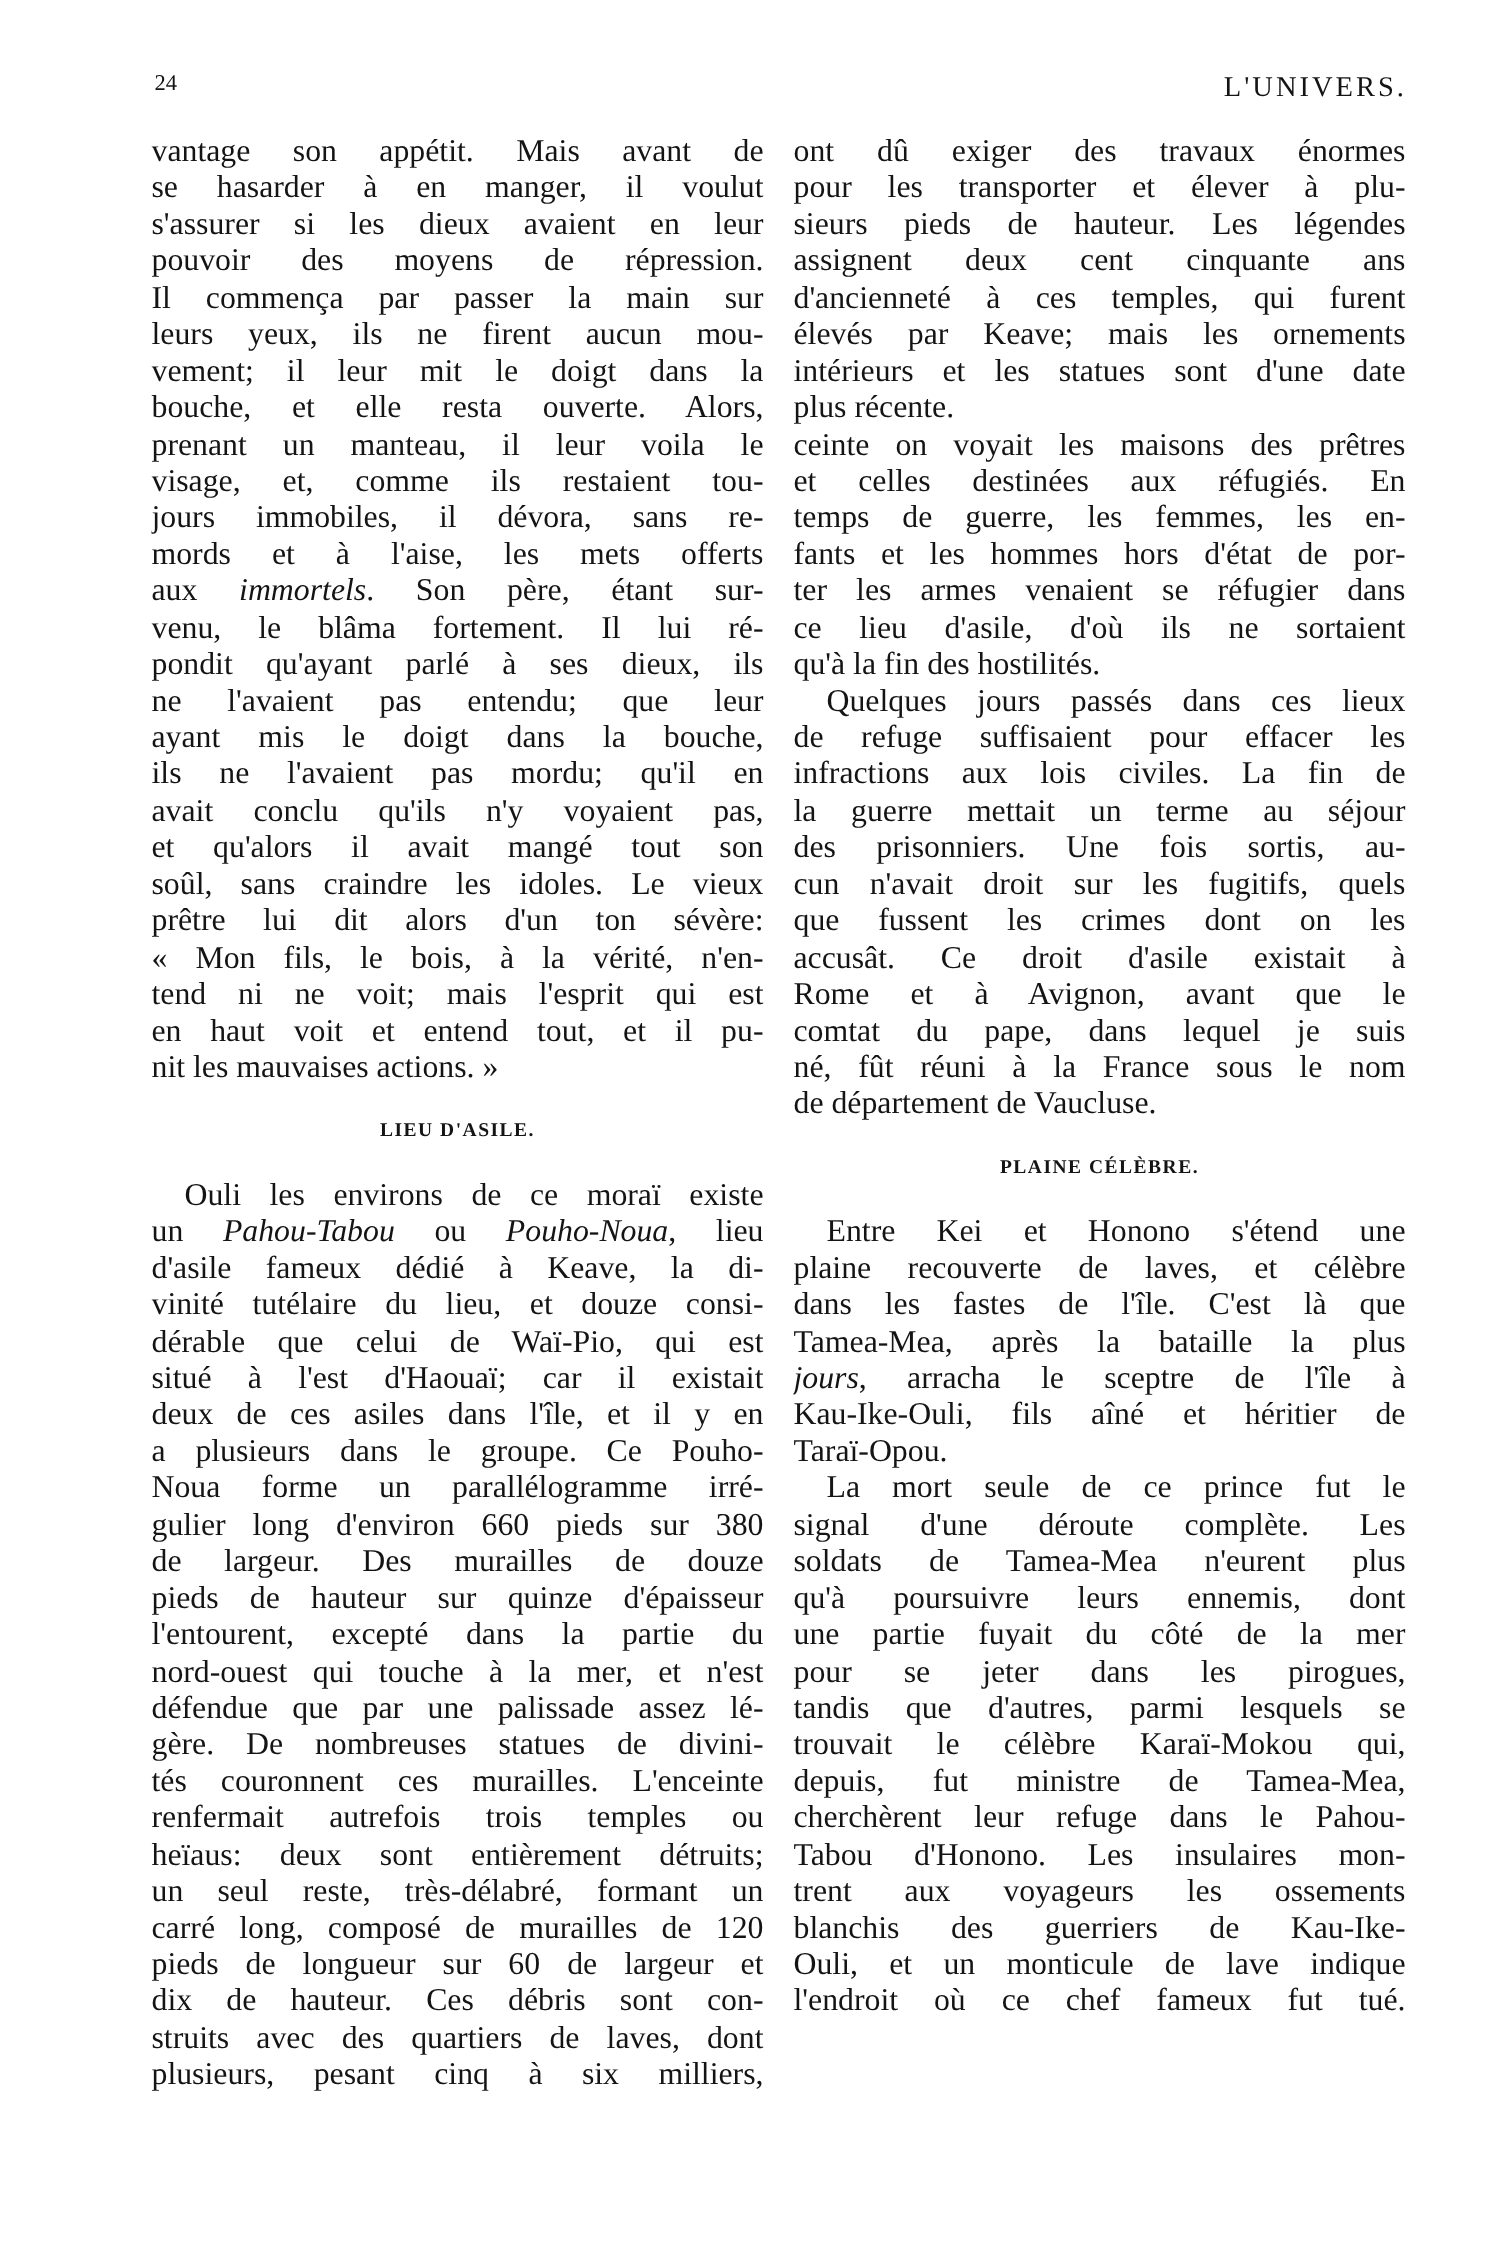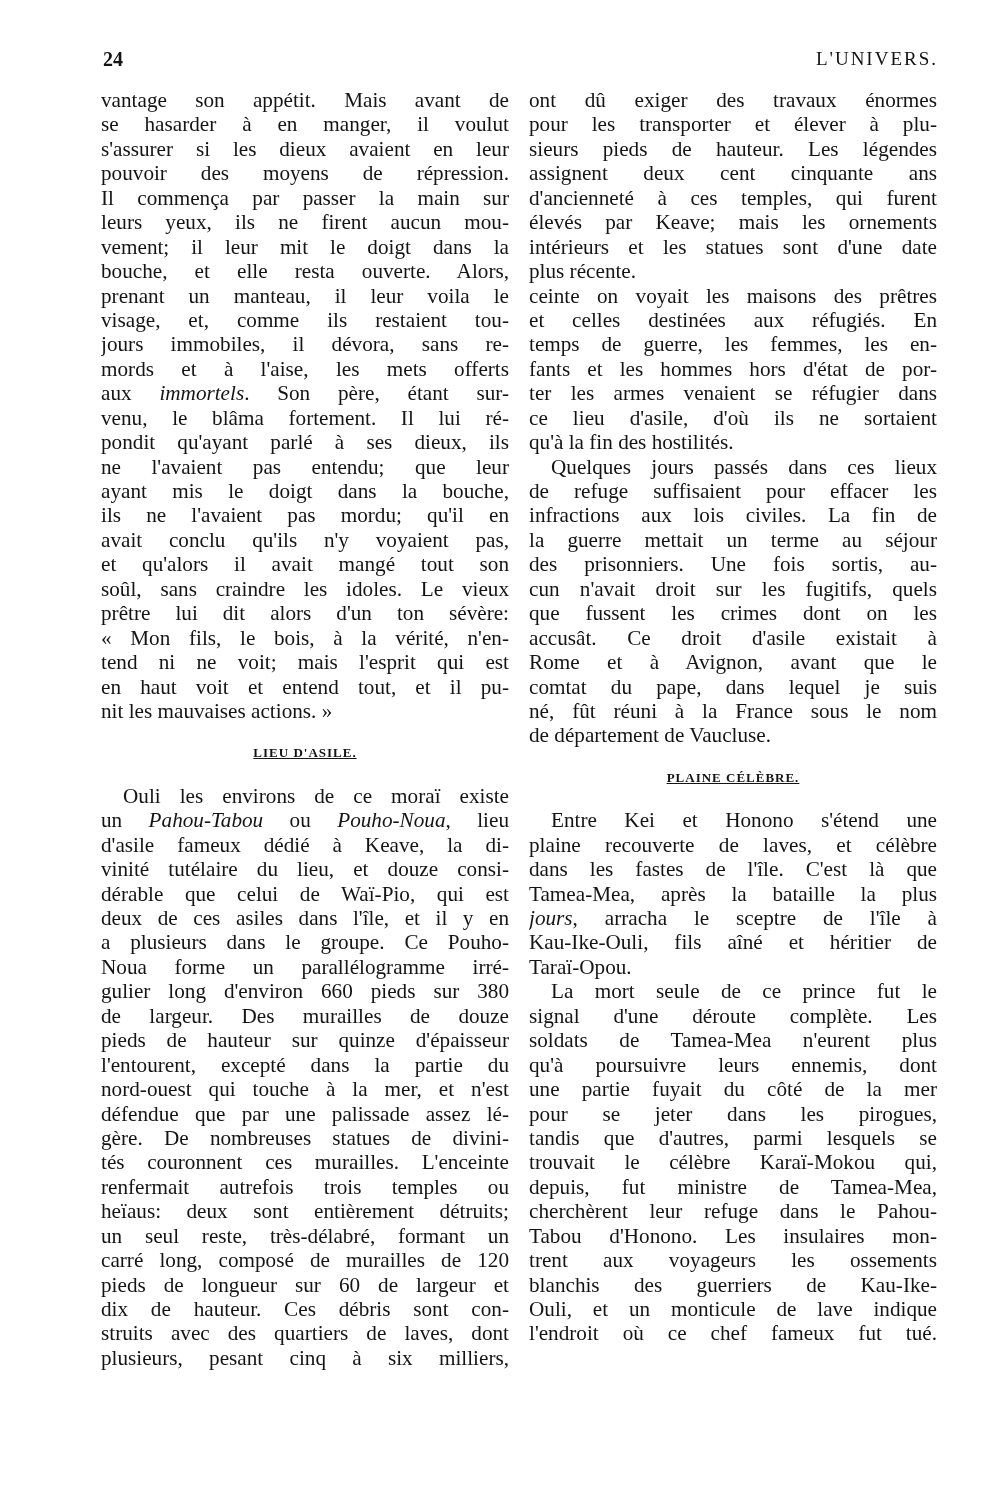--- a/index.html
+++ b/index.html
@@ -2,29 +2,29 @@
 <html><head>
   <meta charset="utf-8">
   <style>
     html, body { margin: 0; padding: 0; background: #ffffff; }
     body {
       width: 1000px; height: 1494px; position: relative; overflow: hidden;
       font-family: "Liberation Serif", "DejaVu Serif", serif;
       color: #141414;
     }
     .header { position: absolute; top: 48px; left: 103px; width: 835px; height: 30px; }
-    .page-num { position: absolute; left: 0; top: 0; font-size: 20px; font-weight: bold; text-align: right; }
+    .page-num { position: absolute; left: 0; top: 0; font-size: 15px; font-weight: normal; text-align: right; }
     .running-title { position: absolute; left: 0; right: 0; top: 0; text-align: right; font-size: 19px; letter-spacing: 2px; }
     .col { position: absolute; top: 88px; width: 408px; font-size: 21.2px; line-height: 24.45px; }
     .col-left { left: 101px; }
     .col-right { left: 529px; }
     .line { display: block; white-space: nowrap; text-align: justify; text-align-last: justify; height: 24.45px; overflow: hidden; }
     .line.last { text-align-last: left; }
     .line.indent { padding-left: 22px; }
-    .heading { display: block; text-align: center; font-size: 13px; font-weight: bold; letter-spacing: 1px; height: 24.45px; line-height: 24.45px; text-decoration: underline; }
+    .heading { display: block; text-align: center; font-size: 13px; font-weight: bold; letter-spacing: 1px; height: 24.45px; line-height: 24.45px; }
     .gap { display: block; height: 18px; }
     i { font-style: italic; }
   </style>
 </head>
 <body>
 
 <div class="header">
   <span class="page-num">24</span>
   <span class="running-title">L'UNIVERS.</span>
 </div>
@@ -60,20 +60,21 @@
   </div>
   <span class="gap"></span>
   <span class="heading">LIEU D'ASILE.</span>
   <span class="gap"></span>
   <div>
     <span class="line indent">Ouli les environs de ce moraï existe</span>
     <span class="line"><span>un </span><i>Pahou-Tabou</i><span> ou </span><i>Pouho-Noua</i><span>, lieu</span></span>
     <span class="line">d'asile fameux dédié à Keave, la di-</span>
     <span class="line">vinité tutélaire du lieu, et douze consi-</span>
     <span class="line">dérable que celui de Waï-Pio, qui est</span>
+    <span class="line">situé à l'est d'Haouaï; car il existait</span>
     <span class="line">deux de ces asiles dans l'île, et il y en</span>
     <span class="line">a plusieurs dans le groupe. Ce Pouho-</span>
     <span class="line">Noua forme un parallélogramme irré-</span>
     <span class="line">gulier long d'environ 660 pieds sur 380</span>
     <span class="line">de largeur. Des murailles de douze</span>
     <span class="line">pieds de hauteur sur quinze d'épaisseur</span>
     <span class="line">l'entourent, excepté dans la partie du</span>
     <span class="line">nord-ouest qui touche à la mer, et n'est</span>
     <span class="line">défendue que par une palissade assez lé-</span>
     <span class="line">gère. De nombreuses statues de divini-</span>

